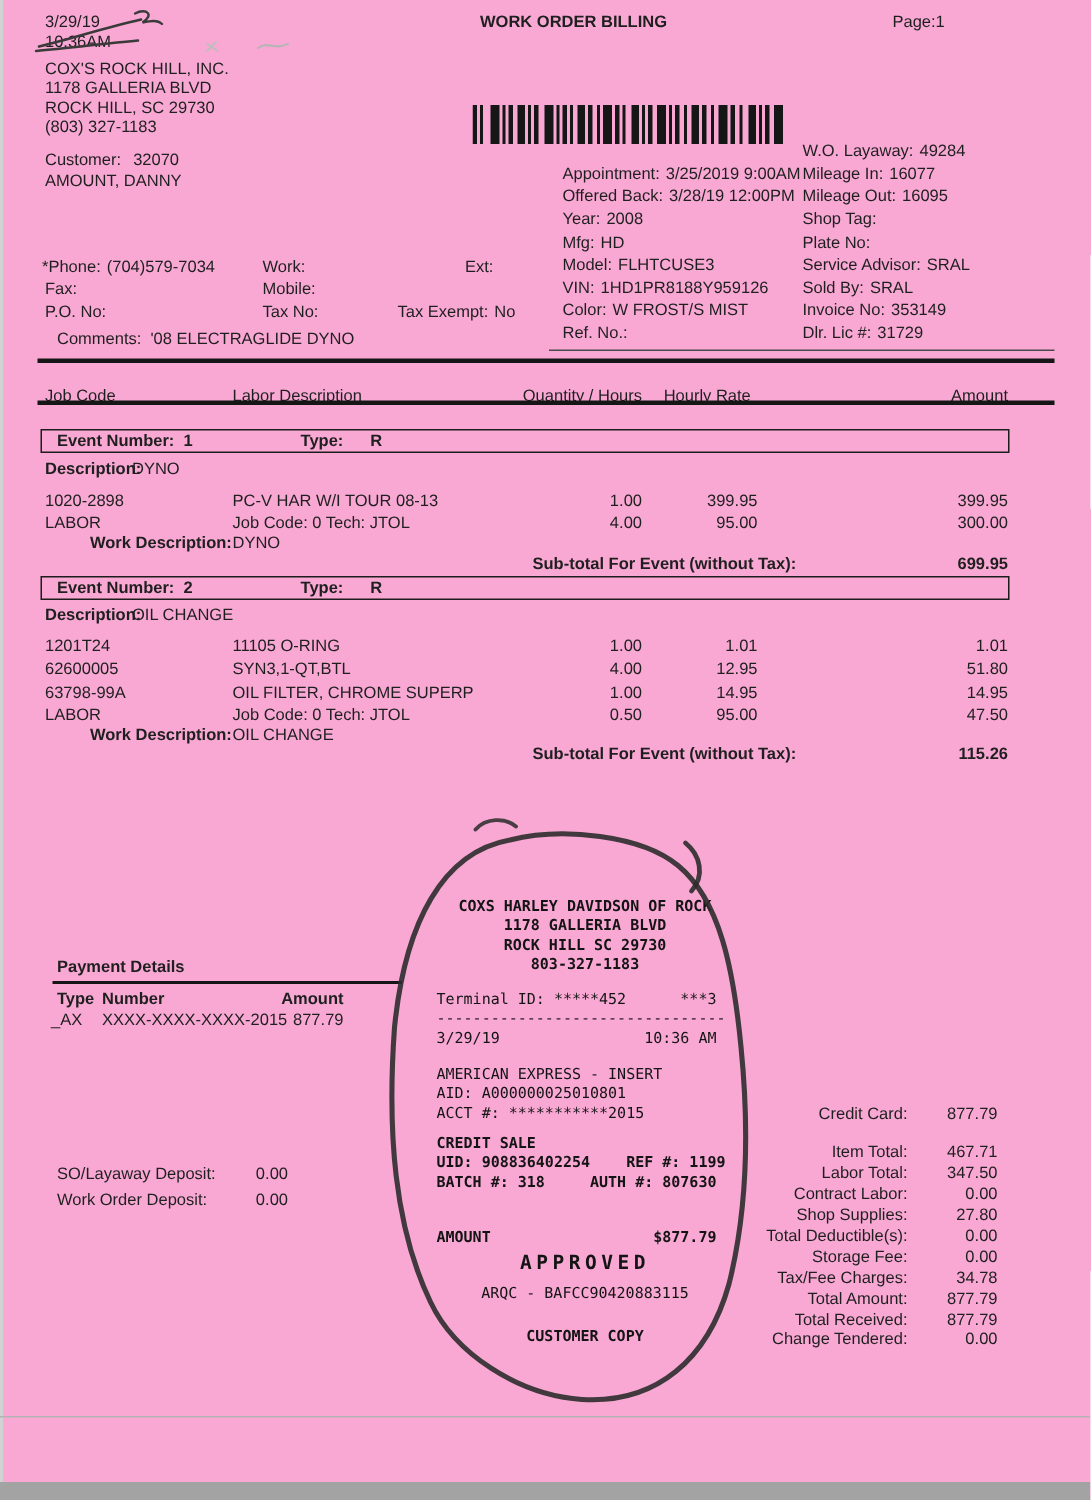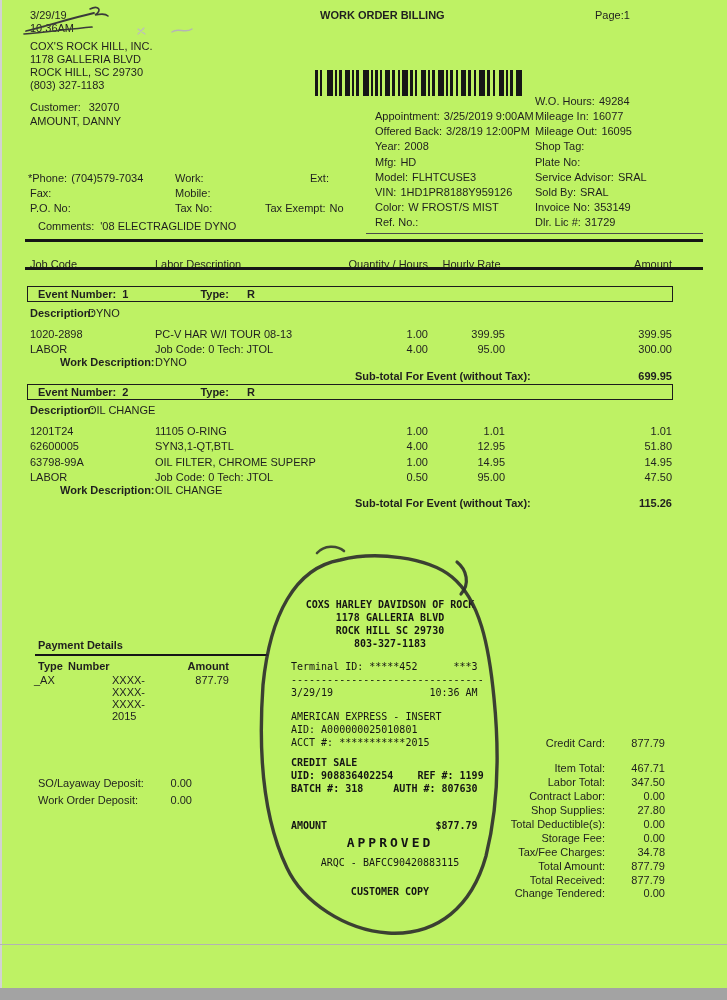--- a/index.html
+++ b/index.html
@@ -1,19 +1,19 @@
 <!DOCTYPE html>
 <html><head>
 <meta charset="utf-8">
 <style>
   * { margin:0; padding:0; box-sizing:border-box; }
   html,body { background:#ffffff; }
   .page {
     position:relative; width:727px; height:1000px;
-    background:#bef264; overflow:hidden;
+    background:#f9a8d4; overflow:hidden;
     font-family:"Liberation Sans","DejaVu Sans",sans-serif;
     color:#1f1f1f;
   }
   .t { position:absolute; font-size:11px; line-height:12px; white-space:nowrap; }
   .b { font-weight:bold; }
   .rule { position:absolute; background:#161616; }
   .grayline { position:absolute; background:#9f9f9f; }
   .box { position:absolute; border:1.6px solid #1c1c1c; background:transparent; }
   .pairval { margin-left:4px; }
   .gap8 { margin-left:8px; }
@@ -27,21 +27,21 @@
   .h-qty  { width:93px; text-align:right; }
   .h-ext  { flex:1; text-align:right; }
   .hdr2 { line-height:12.5px; }
   .subrow { position:absolute; left:355px; width:317px; display:flex; justify-content:space-between; font-size:11px; font-weight:bold; }
   .totrow { position:absolute; left:440px; width:225px; display:flex; font-size:11px; }
   .totrow .tl { width:165px; text-align:right; }
   .totrow .tv { flex:1; text-align:right; }
   .deprow { position:absolute; left:38px; width:154px; display:flex; justify-content:space-between; font-size:11px; }
   .payhead { position:absolute; left:38px; width:191px; display:flex; font-size:11px; font-weight:bold; }
   .payhead .pt { width:30px; } .payhead .pn { flex:1; } .payhead .pa { text-align:right; }
-  .payrow { position:absolute; left:34px; width:195px; display:flex; font-size:11px;gap:44px; }
+  .payrow { position:absolute; left:34px; width:195px; display:flex; font-size:11px; }
   .payrow .pt { width:34px; } .payrow .pn { flex:1; } .payrow .pa { text-align:right; }
   .evbox { height:16px; width:646px; left:27px; display:flex; align-items:center; padding-left:10px; font-size:11px; }
   .receipt { position:absolute; left:291px; top:598px; width:198px;
     font-family:"DejaVu Sans Mono","Liberation Mono",monospace;
     font-size:10px; line-height:13px; color:#141414; }
   .rl { white-space:pre; }
   .rc { text-align:center; }
   .rb { font-weight:bold; }
   .approved { font-size:13px; font-weight:bold; letter-spacing:3px; text-align:center; }
   svg.overlay { position:absolute; pointer-events:none; }
@@ -112,21 +112,21 @@
         <rect x="201" width="6" height="26"></rect>
     </g>
   </svg>
 
   <div class="t" style="left:30px;top:101px;">
     <span>Customer:</span><span class="gap8">32070</span>
   </div>
   <div class="t" style="left:30px;top:115px;">AMOUNT, DANNY</div>
 
   <div class="t" style="left:535px;top:95px;">
-    <span>W.O. Hours:</span><span class="pairval">49284</span>
+    <span>W.O. Layaway:</span><span class="pairval">49284</span>
   </div>
 
   <div class="t" style="left:375px;top:110px;"><span>Appointment:</span><span class="pairval">3/25/2019  9:00AM</span></div>
   <div class="t" style="left:375px;top:125px;"><span>Offered Back:</span><span class="pairval">3/28/19  12:00PM</span></div>
   <div class="t" style="left:375px;top:140px;"><span>Year:</span><span class="pairval">2008</span></div>
   <div class="t" style="left:375px;top:156px;"><span>Mfg:</span><span class="pairval">HD</span></div>
   <div class="t" style="left:375px;top:171px;"><span>Model:</span><span class="pairval">FLHTCUSE3</span></div>
   <div class="t" style="left:375px;top:186px;"><span>VIN:</span><span class="pairval">1HD1PR8188Y959126</span></div>
   <div class="t" style="left:375px;top:201px;"><span>Color:</span><span class="pairval">W FROST/S MIST</span></div>
   <div class="t" style="left:375px;top:216px;"><span>Ref. No.:</span><span class="pairval"></span></div>

